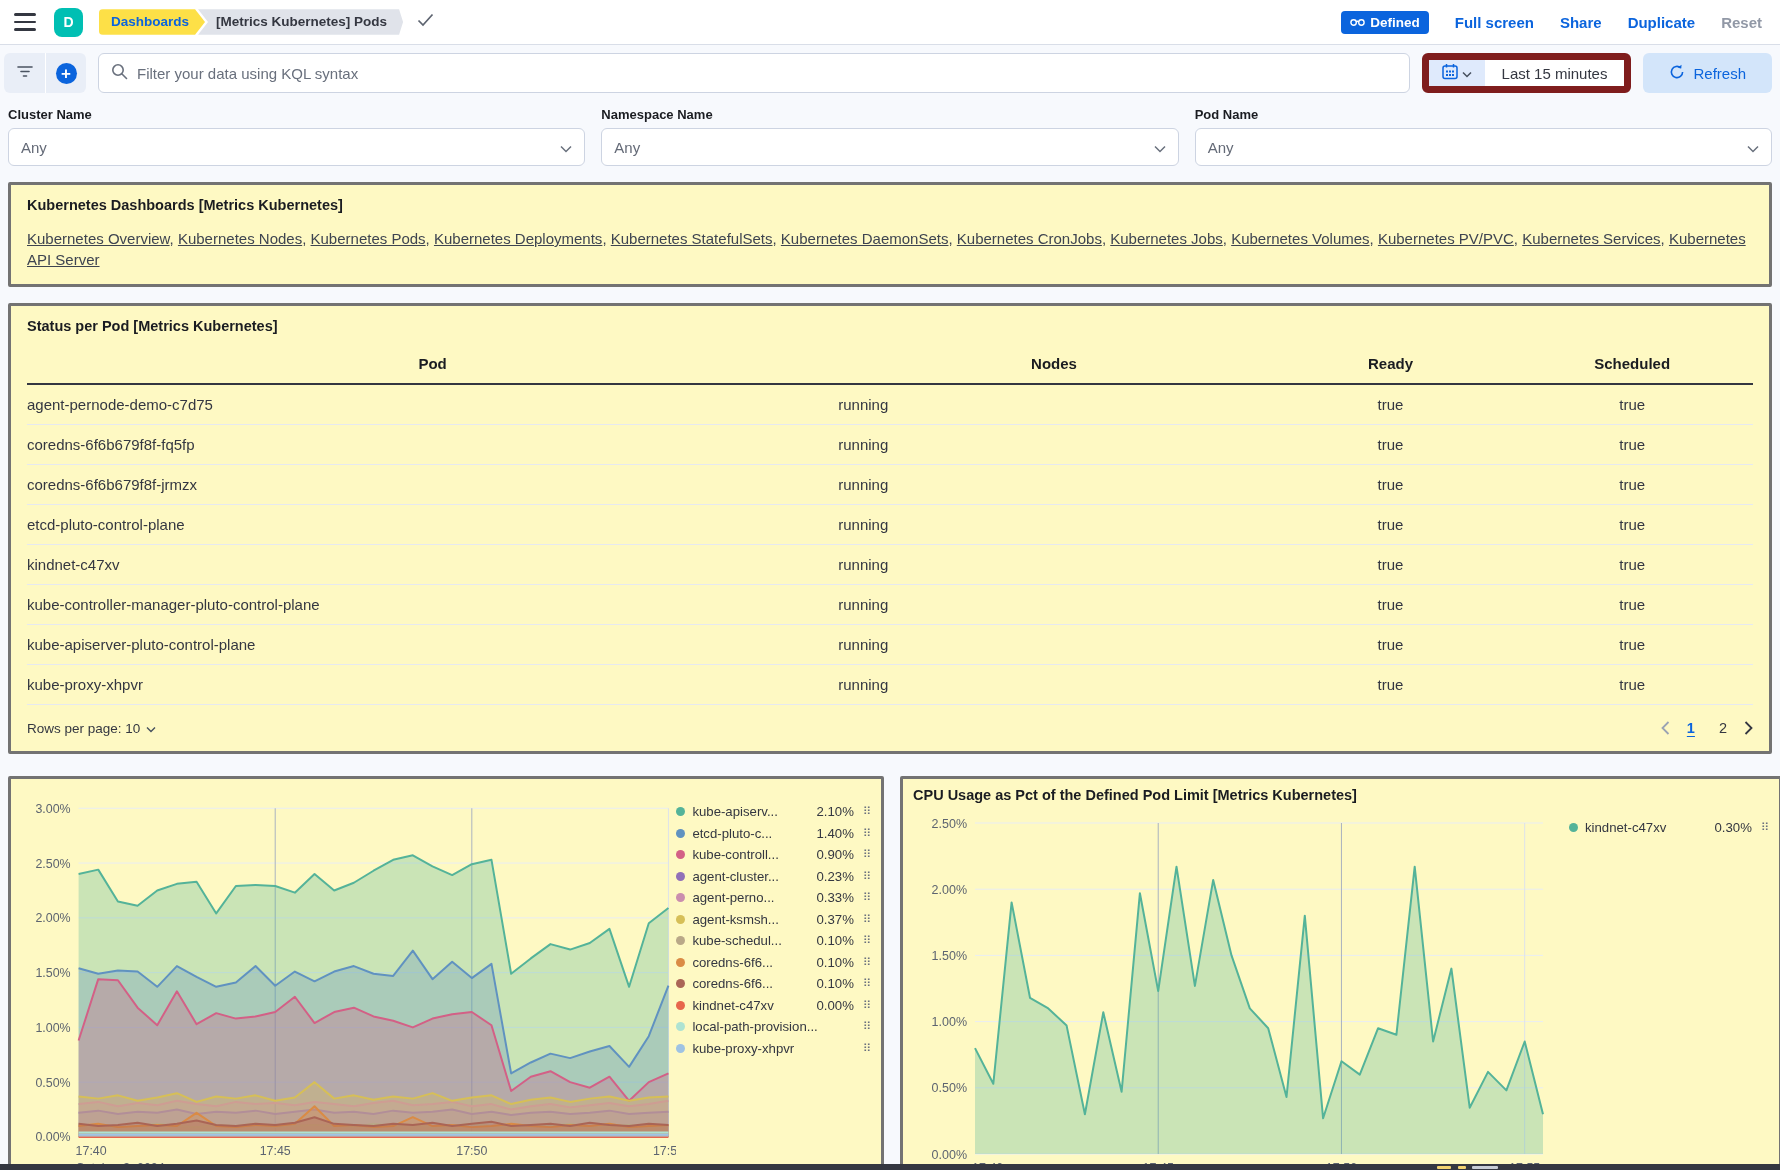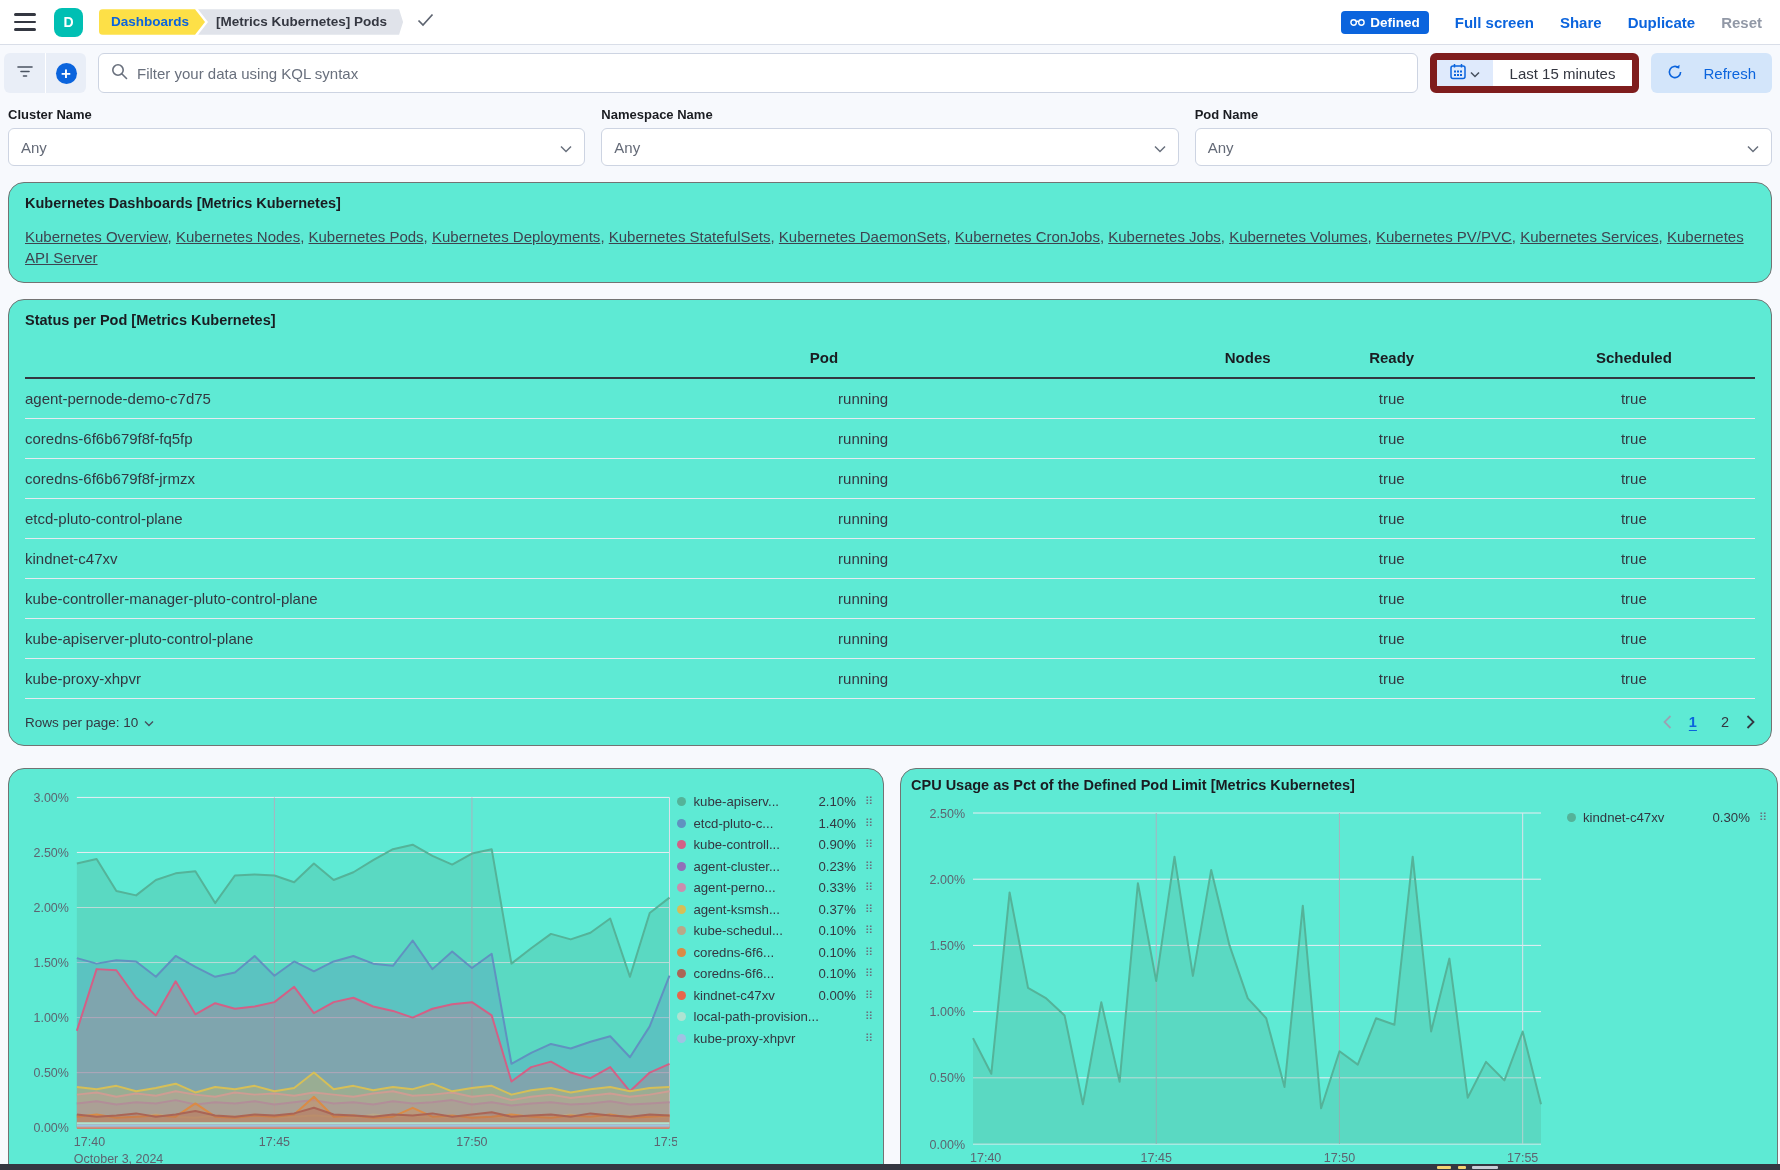--- a/index.html
+++ b/index.html
@@ -24,36 +24,36 @@
   .btn-group{display:flex;background:#e9eef7;border-radius:6px;overflow:hidden;height:40px}
   .icon-btn{width:41px;height:40px;display:flex;align-items:center;justify-content:center;cursor:pointer}
   .icon-btn+.icon-btn{border-left:1px solid #fff}
   .plus-circle{width:21px;height:21px;border-radius:50%;background:#0b64dd;color:#fff;display:flex;align-items:center;justify-content:center;font-size:17px;font-weight:bold;line-height:1}
   .kql-box{flex:1;height:40px;background:#fff;border:1px solid #cdd4e2;border-radius:6px;margin-left:12px;display:flex;align-items:center;padding:0 12px}
   .kql-box input{border:none;outline:none;flex:1;font-size:15px;margin-left:9px;font-family:inherit;color:#343741}
   .kql-box input::placeholder{color:#69707d}
   .datepicker{display:flex;height:40px;border:7px solid #7f1d1d;border-radius:6px;overflow:hidden;margin-left:12px;background:#fff}
   .date-icon-cell{background:#dfeafc;width:56px;display:flex;align-items:center;justify-content:center;gap:4px;cursor:pointer}
   .date-text-cell{display:flex;align-items:center;padding:0 17px;font-size:15px;color:#343741;cursor:pointer;white-space:nowrap}
-  .refresh-btn{margin-left:12px;height:40px;background:#d3e5fa;border:none;border-radius:6px;color:#0b64dd;font-size:15px;font-weight:500;font-family:inherit;display:flex;align-items:center;gap:20px;padding:0 16px;cursor:pointer}
+  .refresh-btn{margin-left:12px;height:40px;background:#d3e5fa;border:none;border-radius:6px;color:#0b64dd;font-size:15px;font-weight:500;font-family:inherit;display:flex;align-items:center;gap:8px;padding:0 26px;cursor:pointer}
   
   .filters-row{display:grid;grid-template-columns:1fr 1fr 1fr;gap:16px;padding:6px 8px 16px 8px;background:#f7f9fd}
   .filter-label{font-size:13px;font-weight:700;color:#1a1c21;margin-bottom:6px}
   .filter-select{height:38px;background:#fff;border:1px solid #cdd4e2;border-radius:6px;display:flex;align-items:center;padding:0 12px;font-size:15px;color:#646a77;cursor:pointer}
   .filter-select .chev{margin-left:auto}
   
-  .panel{background:#5eead4;border:1px solid #737373;border-radius:16px}
+  .panel{background:#fef9c3;border:3px solid #737373;border-radius:2px}
   .links-panel{margin:0 8px;padding:12px 16px 14px}
   .panel-title{font-size:14.5px;font-weight:700;color:#1a1c21}
   .links-body{margin-top:15px;font-size:15px;line-height:21px;color:#3e4450}
   .links-body a{color:#3e4450;text-decoration:underline;cursor:pointer}
   
   .status-panel{margin:16px 8px 0;padding:12px 16px 0}
   table{width:100%;border-collapse:collapse;margin-top:6px;table-layout:fixed}
-  th{font-size:15px;font-weight:700;color:#1a1c21;text-align:right;padding:15px 0 11px;border-bottom:2px solid #343741;cursor:pointer}
+  th{font-size:15px;font-weight:700;color:#1a1c21;text-align:center;padding:15px 0 11px;border-bottom:2px solid #343741;cursor:pointer}
   td{font-size:15px;color:#343741;padding:11px 0;border-bottom:1px solid #e6e9f0}
   .col-pod{width:47%}.col-phase{width:25%}.col-ready{width:14%}.col-sched{width:14%}
   th.num,td.num{text-align:center}
   .table-footer{display:flex;align-items:center;justify-content:space-between;height:46px}
   .rpp{font-size:13.5px;color:#343741;display:flex;align-items:center;gap:6px;cursor:pointer}
   .pager{display:flex;align-items:center;gap:10px;font-size:14.5px}
   .pager .pg{padding:3px 7px;cursor:pointer;color:#343741}
   .pager .pg.active{color:#0b64dd;font-weight:700;text-decoration:underline;text-underline-offset:3px}
   .pager .arrow{color:#343741;cursor:pointer;display:flex}
   .pager .arrow.disabled{color:#9aa3b3;cursor:default}

